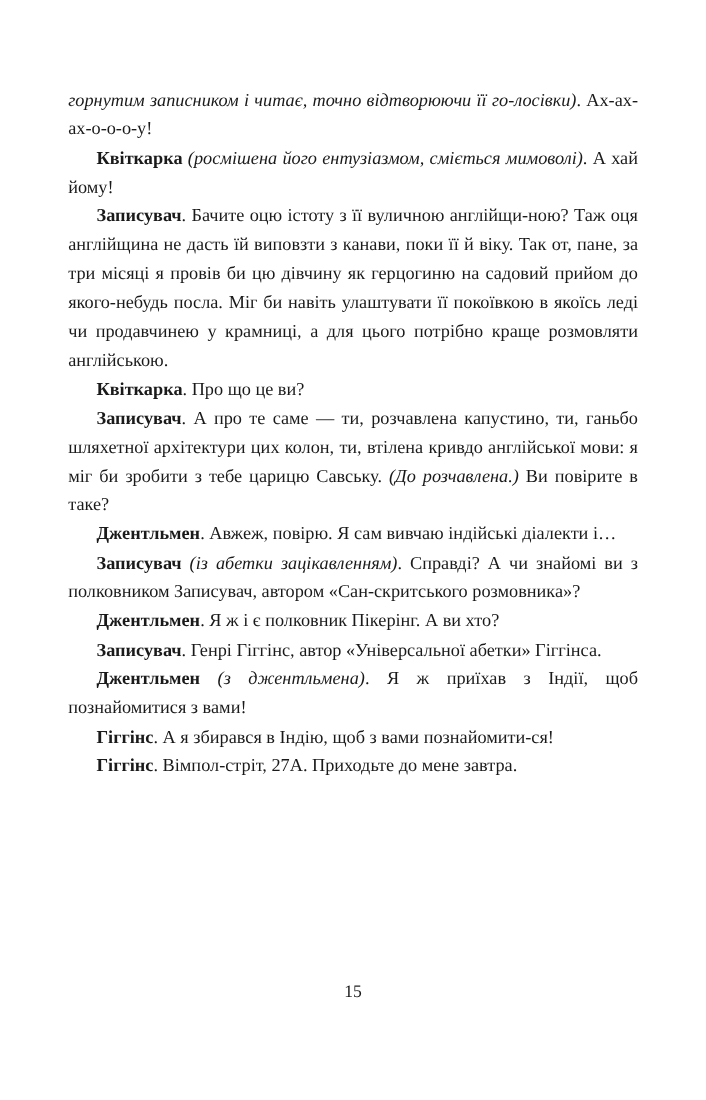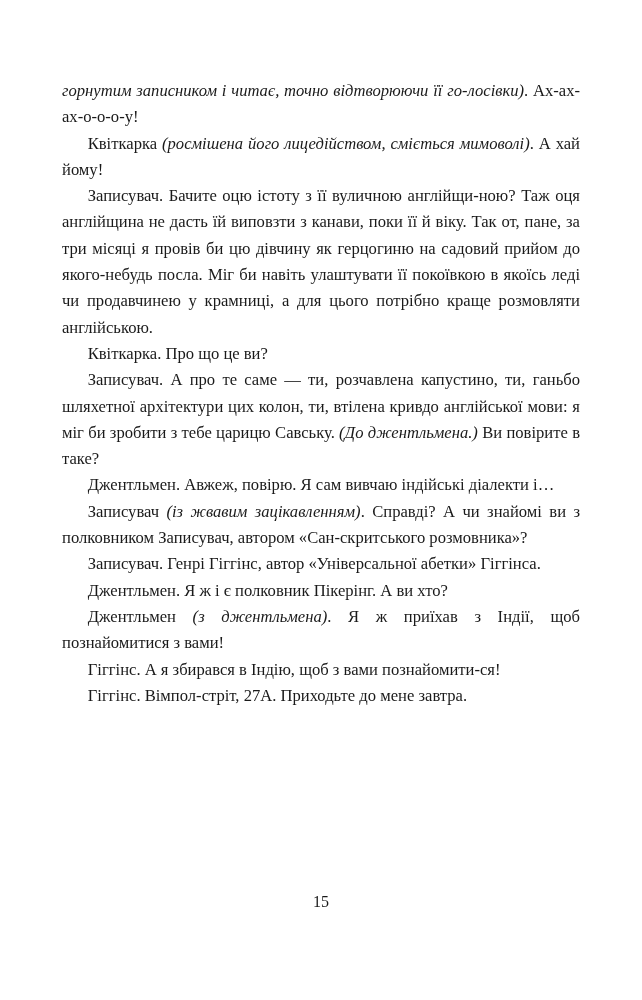--- a/index.html
+++ b/index.html
@@ -31,21 +31,21 @@
   p {
     margin: 0;
   }
   p.indent {
     text-indent: 1.55em;
   }
   p.noindent {
     text-indent: 0;
   }
   .speaker {
-    font-weight: normal;
+    font-weight: bold;
   }
   .stage {
     font-style: italic;
   }
   .cont-italic {
     font-style: italic;
   }
   .folio {
     position: absolute;
     left: 0;
@@ -58,35 +58,35 @@
 </style>
 </head>
 <body>
 
 <div class="page">
 
   <div class="body-text">
 
     <p class="noindent"><span class="cont-italic">горнутим записником і читає, точно відтворюючи її го-лосівки)</span><span>. Ах-ах-ах-о-о-о-у!</span></p>
 
-    <p class="indent"><span class="speaker">Квіткарка</span><span class="stage"> (росмішена його лицедійством, сміється мимоволі)</span><span>. А хай йому!</span></p>
+    <p class="indent"><span class="speaker">Квіткарка</span><span class="stage"> (росмішена його ентузіазмом, сміється мимоволі)</span><span>. А хай йому!</span></p>
 
     <p class="indent"><span class="speaker">Записувач</span><span>. Бачите оцю істоту з її вуличною англійщи-ною? Таж оця англійщина не дасть їй виповзти з канави, поки її й віку. Так от, пане, за три місяці я провів би цю дівчину як герцогиню на садовий прийом до якого-небудь посла. Міг би навіть улаштувати її покоївкою в якоїсь леді чи продавчинею у крамниці, а для цього потрібно краще розмовляти англійською.</span></p>
 
     <p class="indent"><span class="speaker">Квіткарка</span><span>. Про що це ви?</span></p>
 
-    <p class="indent"><span class="speaker">Записувач</span><span>. А про те саме — ти, розчавлена капустино, ти, ганьбо шляхетної архітектури цих колон, ти, втілена кривдо англійської мови: я міг би зробити з тебе царицю Савську.</span><span class="stage"> (До джентльмена.)</span><span> Ви повірите в таке?</span></p>
+    <p class="indent"><span class="speaker">Записувач</span><span>. А про те саме — ти, розчавлена капустино, ти, ганьбо шляхетної архітектури цих колон, ти, втілена кривдо англійської мови: я міг би зробити з тебе царицю Савську.</span><span class="stage"> (До розчавлена.)</span><span> Ви повірите в таке?</span></p>
 
     <p class="indent"><span class="speaker">Джентльмен</span><span>. Авжеж, повірю. Я сам вивчаю індійські діалекти і…</span></p>
 
-    <p class="indent"><span class="speaker">Записувач</span><span class="stage"> (із жвавим зацікавленням)</span><span>. Справді? А чи знайомі ви з полковником Записувач, автором «Сан-скритського розмовника»?</span></p>
+    <p class="indent"><span class="speaker">Записувач</span><span class="stage"> (із абетки зацікавленням)</span><span>. Справді? А чи знайомі ви з полковником Записувач, автором «Сан-скритського розмовника»?</span></p>
+
+    <p class="indent"><span class="speaker">Джентльмен</span><span>. Я ж і є полковник Пікерінг. А ви хто?</span></p>
 
     <p class="indent"><span class="speaker">Записувач</span><span>. Генрі Гіггінс, автор «Універсальної абетки» Гіггінса.</span></p>
-
-    <p class="indent"><span class="speaker">Джентльмен</span><span>. Я ж і є полковник Пікерінг. А ви хто?</span></p>
 
     <p class="indent"><span class="speaker">Джентльмен</span><span class="stage"> (з джентльмена)</span><span>. Я ж приїхав з Індії, щоб познайомитися з вами!</span></p>
 
     <p class="indent"><span class="speaker">Гіггінс</span><span>. А я збирався в Індію, щоб з вами познайомити-ся!</span></p>
 
 
     <p class="indent"><span class="speaker">Гіггінс</span><span>. Вімпол-стріт, 27А. Приходьте до мене завтра.</span></p>
 
 
   </div>

